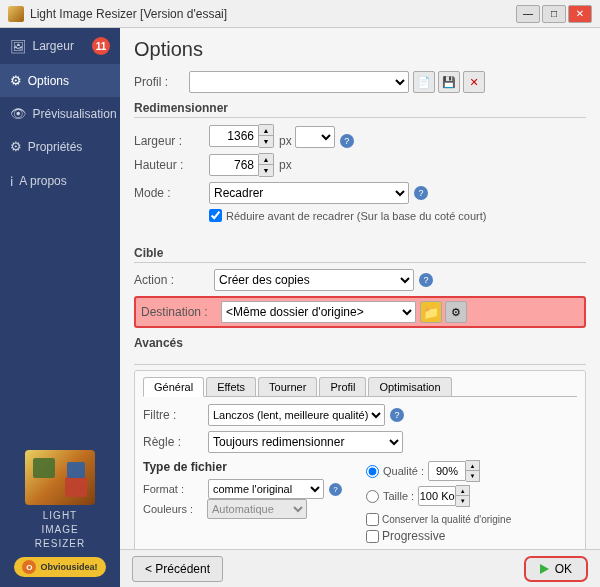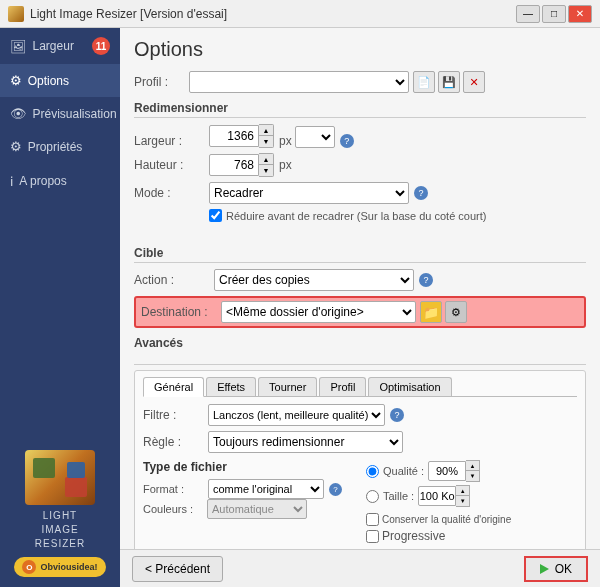--- a/index.html
+++ b/index.html
@@ -243,21 +243,21 @@
               <span style="font-size:12px;color:#555;margin-left:3px;">DPI</span>
             </div>
 
           </div>
         </div>
 
       </div>
 
       <div style="height:38px;background:#f0f0f0;border-top:1px solid #ccc;display:flex;align-items:center;justify-content:space-between;padding:0 12px;">
         <button style="height:26px;padding:0 12px;background:#e8e8e8;border:1px solid #aaa;border-radius:3px;font-size:12px;cursor:pointer;">&lt; Précédent</button>
-        <button style="height:26px;padding:0 14px;background:#e8e8e8;border:2px solid #e04040;border-radius:0;font-size:12px;cursor:pointer;display:flex;align-items:center;gap:6px;text-align:right;">
+        <button style="height:26px;padding:0 14px;background:#e8e8e8;border:2px solid #e04040;border-radius:7px;font-size:12px;cursor:pointer;display:flex;align-items:center;gap:6px;text-align:right;">
           <div style="width:0;height:0;border-top:5px solid transparent;border-bottom:5px solid transparent;border-left:9px solid #3ab040;"></div>
           <span>OK</span>
         </button>
       </div>
     </div>
 
   </div>
 </div>
 
 </body></html>

